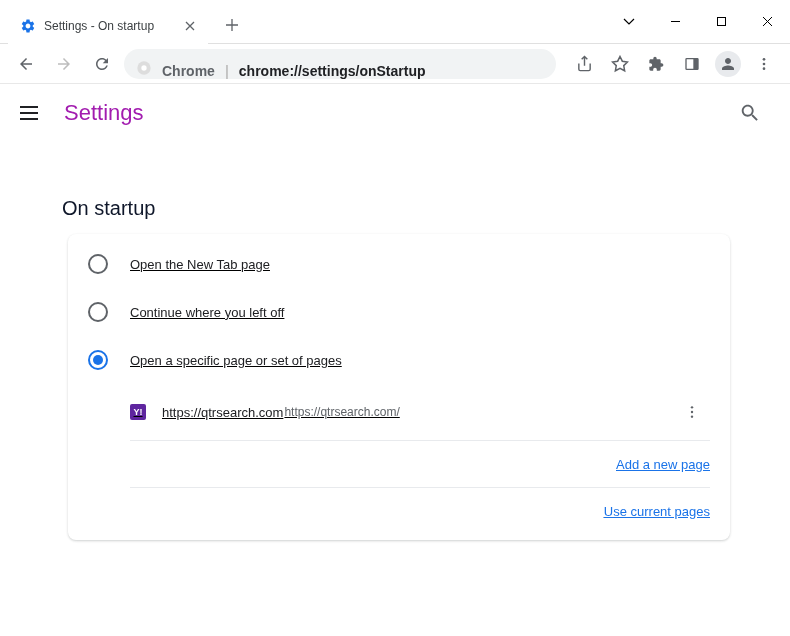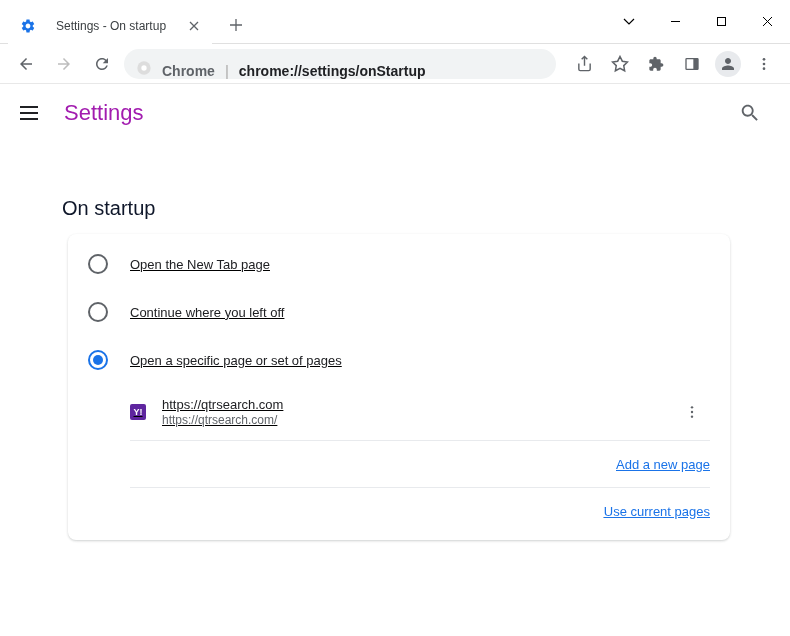--- a/index.html
+++ b/index.html
@@ -23,21 +23,21 @@
     .tab {
       display: flex;
       align-items: center;
       background: #fff;
       height: 36px;
       padding: 0 10px 0 12px;
       margin-left: 8px;
       margin-top: 8px;
       border-radius: 8px 8px 0 0;
       min-width: 200px;
-      gap: 20px;
+      gap: 8px;
       font-size: 12px;
       color: #3c4043;
     }
     .tab-icon { width: 16px; height: 16px; display: flex; align-items: center; justify-content: center; }
     .tab-title { flex: 1; }
     .tab-close { width: 16px; height: 16px; display: flex; align-items: center; justify-content: center; color: #5f6368; cursor: pointer; }
     .new-tab-btn { margin-left: 10px; width: 28px; height: 28px; display: flex; align-items: center; justify-content: center; color: #5f6368; cursor: pointer; margin-top: 6px; }
     .window-controls { margin-left: auto; display: flex; gap: 0; }
     .win-ctrl { width: 46px; height: 32px; display: flex; align-items: center; justify-content: center; color: #000; cursor: pointer; }
     
@@ -146,21 +146,21 @@
       background: #5f259f;
       border-radius: 2px;
       display: flex;
       align-items: center;
       justify-content: center;
       color: #fff;
       font-size: 9px;
       font-weight: bold;
       flex-shrink: 0;
     }
-    .page-info { flex: 1; display: flex; flex-direction: column; gap: 1px; }
+    .page-info { flex: 1; display: flex; flex-direction: row; gap: 1px; }
     .page-title { font-size: 13px; color: #202124; }
     .page-url { font-size: 12px; color: #5f6368; }
     .page-menu { width: 36px; height: 36px; display: flex; align-items: center; justify-content: center; cursor: pointer; color: #5f6368; }
     
     .link-row {
       padding: 14px 0;
       border-bottom: 1px solid #e8eaed;
       text-align: right;
     }
     .link-row:last-child { border-bottom: none; }

